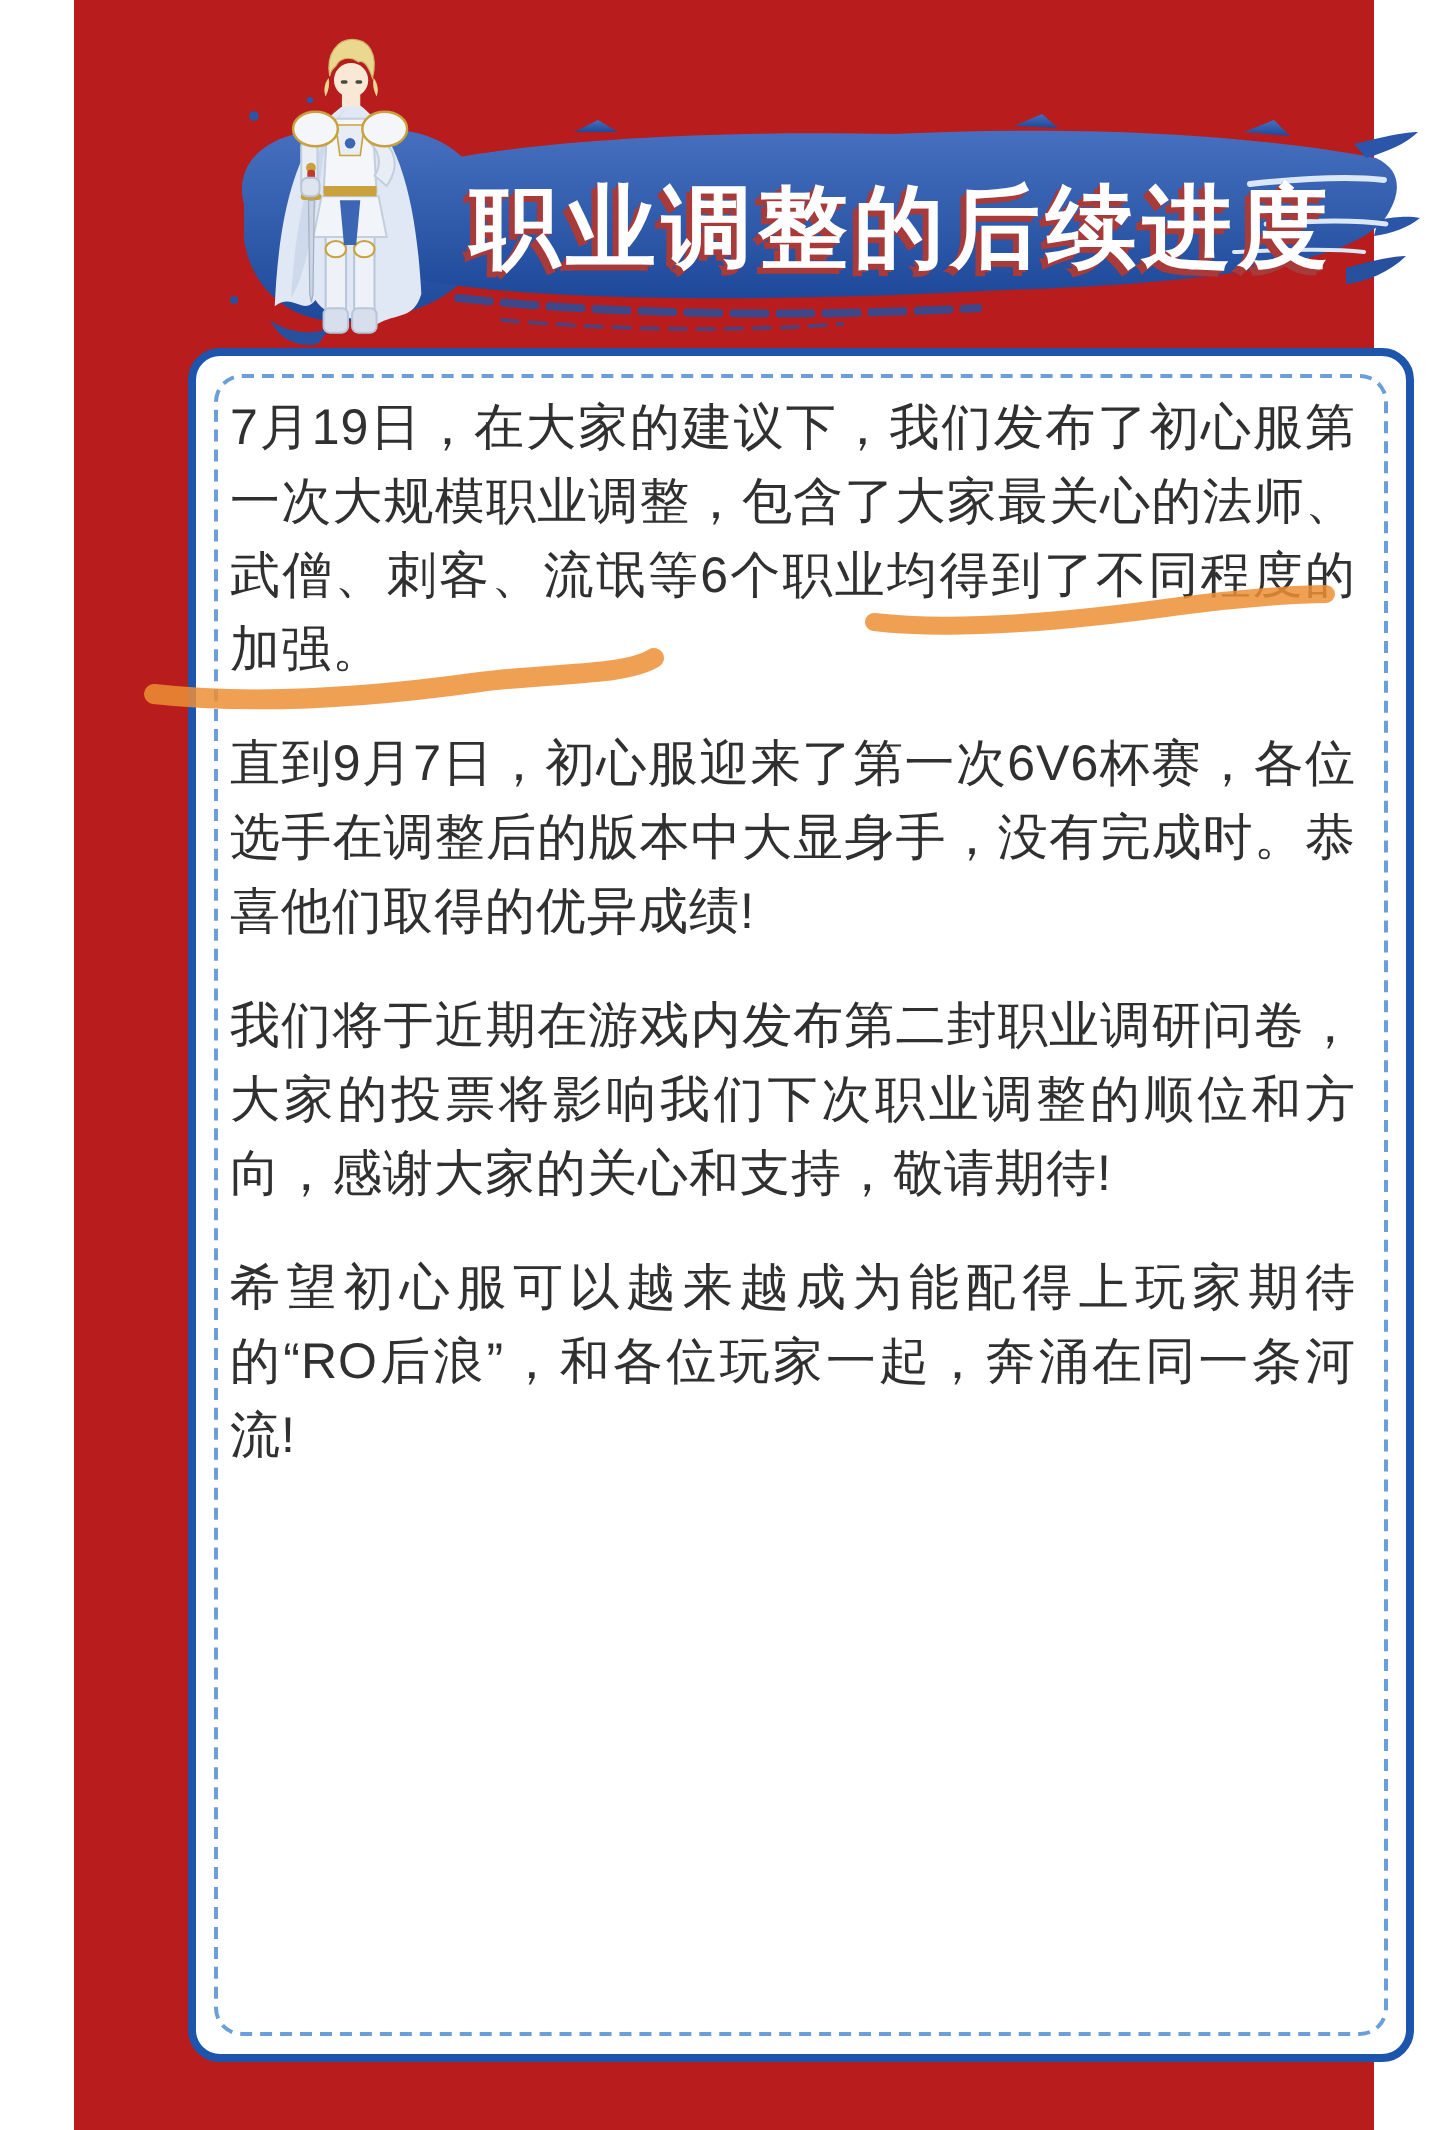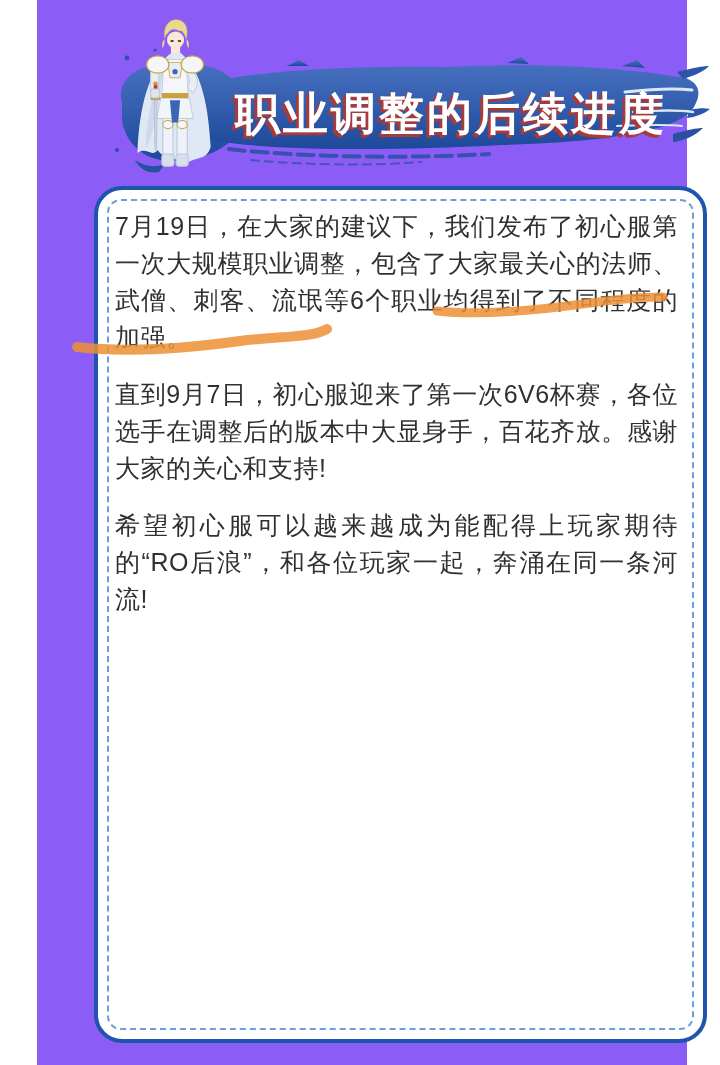--- a/index.html
+++ b/index.html
@@ -1,32 +1,32 @@
 <!DOCTYPE html>
 <html><head>
 <meta charset="utf-8">
 <style>
   html,body{margin:0;padding:0;}
   body{width:720px;height:1065px;background:#ffffff;font-family:"Liberation Sans","DejaVu Sans",sans-serif;overflow:hidden;}
   .page{position:relative;width:720px;height:1065px;background:#ffffff;}
-  .column{position:absolute;left:37px;top:0;width:650px;height:1065px;background:#8b5cf6;}
+  .column{position:absolute;left:37px;top:0;width:650px;height:1065px;background:#b91c1c;}
   
   .banner{position:absolute;left:0;top:0;width:720px;height:190px;}
   .banner-svg{position:absolute;left:0;top:0;}
   .banner-title{
     position:absolute;left:198px;top:84px;width:450px;
     font-size:45px;font-weight:bold;color:#ffffff;letter-spacing:3px;white-space:nowrap;
     text-shadow:-3px 3px 0 #a83a3a, -1px 1px 0 #a83a3a;
     z-index:4;
   }
   .knight-svg{position:absolute;left:80px;top:14px;z-index:3;}
   
   .card{
-    position:absolute;left:57px;top:186px;width:613px;height:857px;box-sizing:border-box;
-    background:#ffffff;border:4px solid #1d55ad;border-radius:28px;
+    position:absolute;left:57px;top:174px;width:613px;height:857px;box-sizing:border-box;
+    background:#ffffff;border:4px solid #1d55ad;border-radius:16px;
   }
   .card-dashed{
     position:absolute;left:9px;top:9px;right:9px;bottom:9px;
     border:2px dashed #6b9fd8;border-radius:14px;pointer-events:none;
   }
   .card-content{position:absolute;left:17px;top:18px;right:25px;}
   .card-content p{
     margin:0 0 20px 0;font-size:25px;line-height:37px;color:#303030;
     text-align:justify;letter-spacing:0.5px;
   }
@@ -115,21 +115,22 @@
         <rect x="59.6" y="25" width="3.4" height="1.8" rx="0.9" fill="#4a4a3a"></rect>
       </svg>
 
       <div class="banner-title">职业调整的后续进度</div>
     </div>
 
     <div class="card">
       <div class="card-dashed"></div>
       <div class="card-content">
         <p>7月19日，在大家的建议下，我们发布了初心服第一次大规模职业调整，包含了大家最关心的法师、武僧、刺客、流氓等6个职业均得到了不同程度的加强。</p>
-        <p>直到9月7日，初心服迎来了第一次6V6杯赛，各位选手在调整后的版本中大显身手，百花齐放。感谢大家的关心和支持!</p>
+        <p>直到9月7日，初心服迎来了第一次6V6杯赛，各位选手在调整后的版本中大显身手，没有完成时。恭喜他们取得的优异成绩!</p>
+        <p>我们将于近期在游戏内发布第二封职业调研问卷，大家的投票将影响我们下次职业调整的顺位和方向，感谢大家的关心和支持，敬请期待!</p>
         <p>希望初心服可以越来越成为能配得上玩家期待的“RO后浪”，和各位玩家一起，奔涌在同一条河流!</p>
       </div>
     </div>
 
   </div>
 
   <svg class="marker-overlay" width="720" height="1065" viewBox="0 0 720 1065">
     <path d="M437,311 C480,316 540,310 590,303 C620,299 650,297 663,297" fill="none" stroke-width="9" stroke-linecap="round" opacity="0.85" stroke="#ec8f35"></path>
     <path d="M77,347 C130,353 190,348 240,341 C280,336 312,338 327,329" fill="none" stroke-width="10" stroke-linecap="round" opacity="0.85" stroke="#ec8f35"></path>
   </svg>

